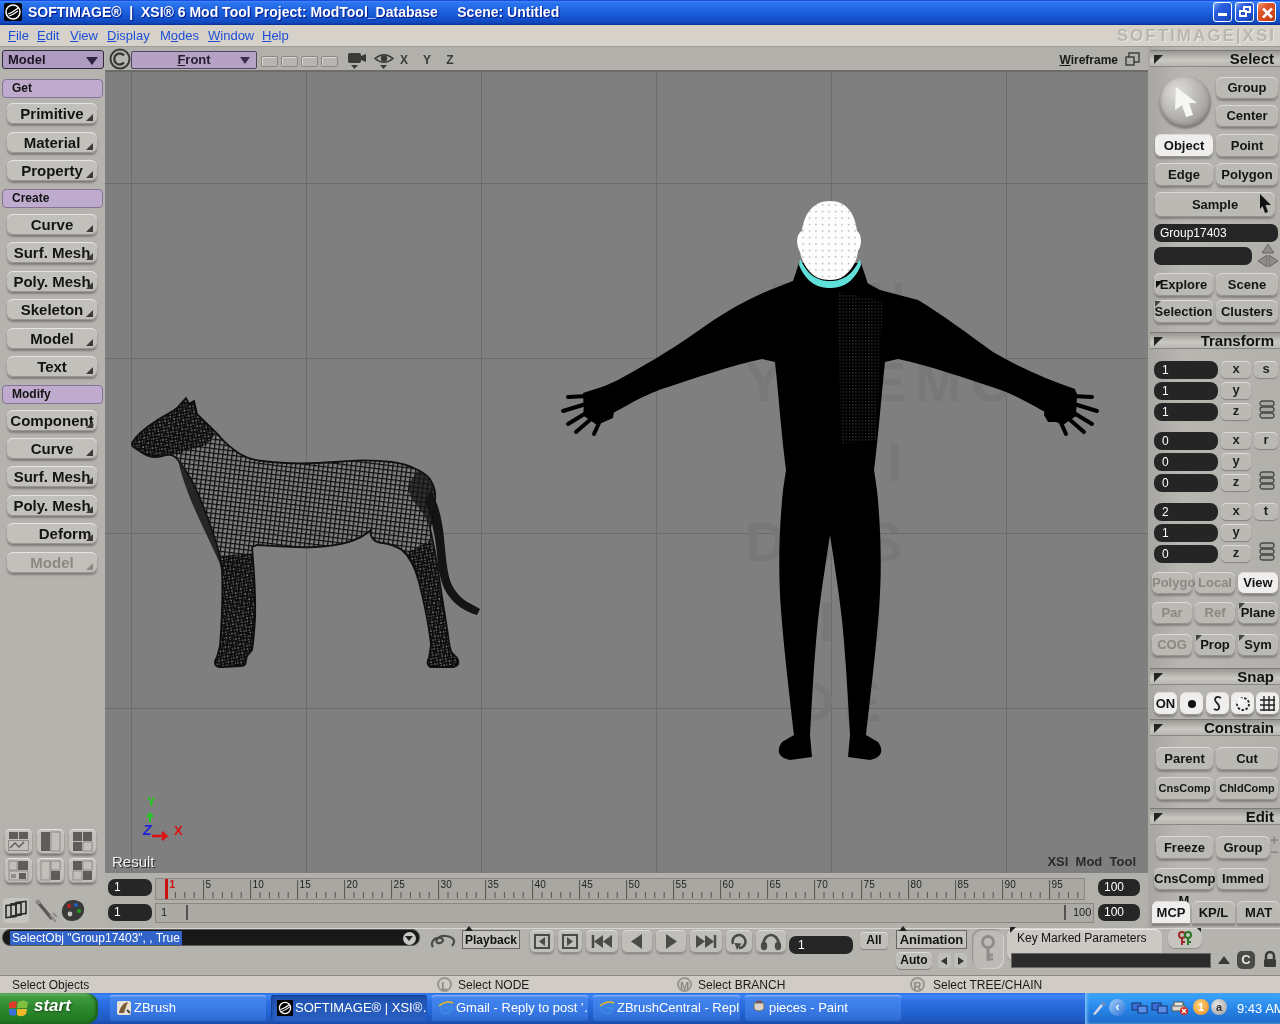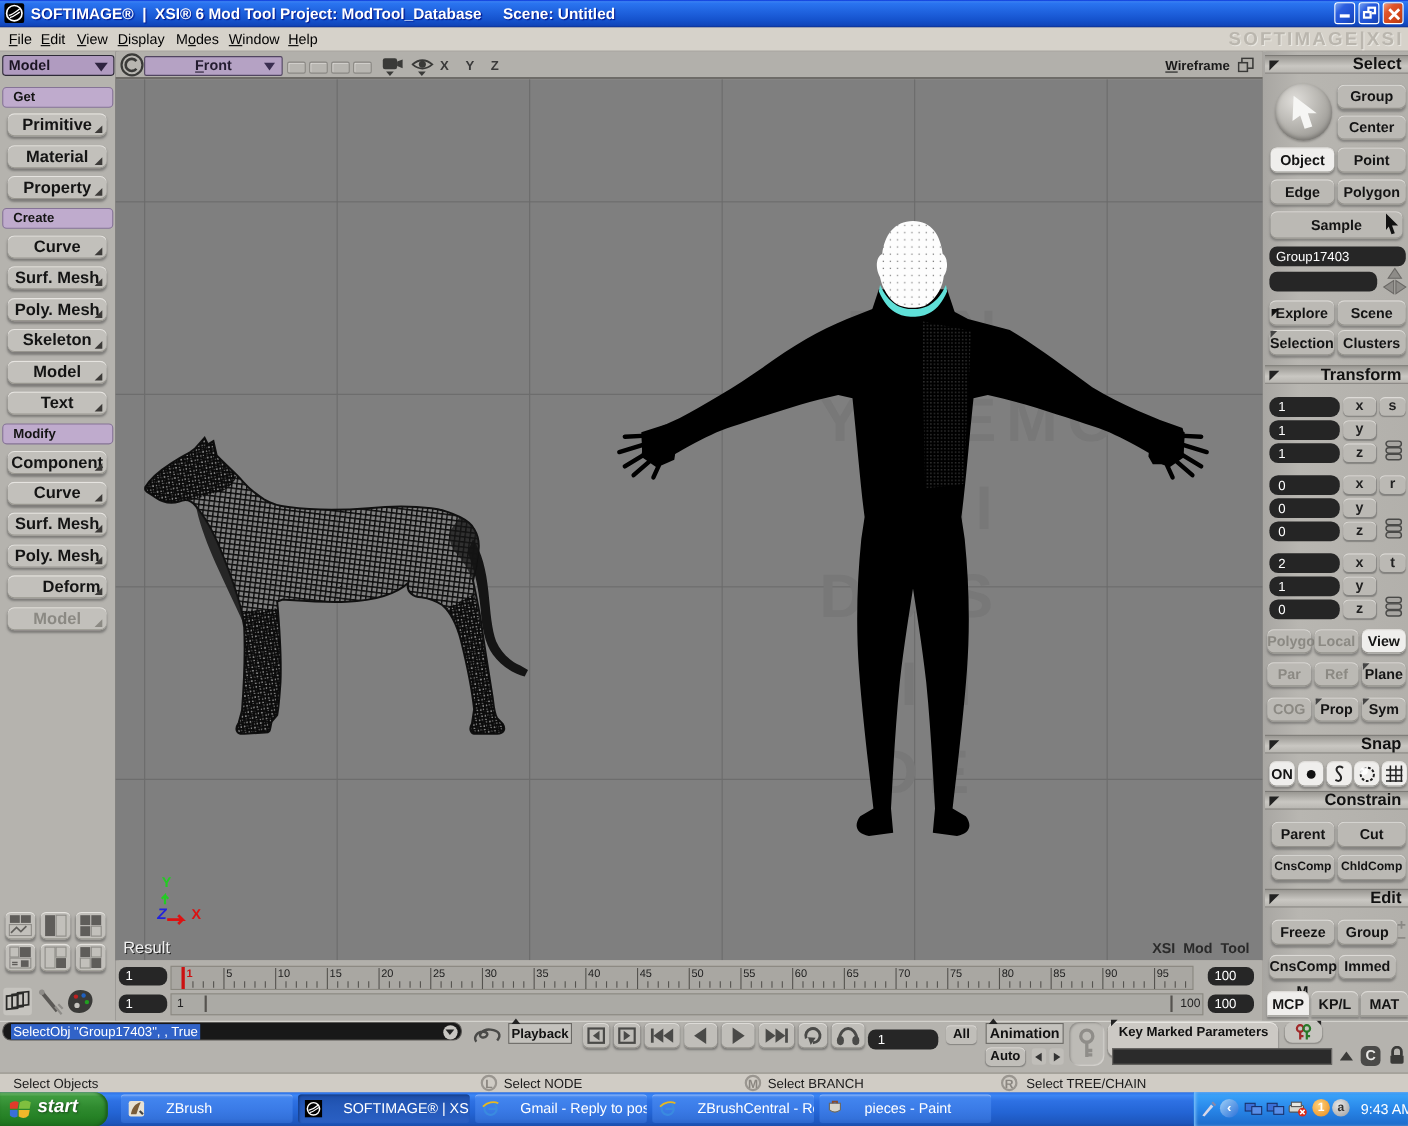--- a/index.html
+++ b/index.html
@@ -14,21 +14,21 @@
 #titleicon { left:4px; top:3px; width:18px; height:18px; background:#000; border-radius:2px; }
 #titletext { left:28px; top:4px; color:#fff; font-size:14px; font-weight:bold; text-shadow:1px 1px 1px #001388; white-space:nowrap; }
 .winbtn { top:2px; width:19px; height:20px; border-radius:3px; border:1px solid #fff; }
 #btnmin { left:1213px; background:linear-gradient(135deg,#7ba4ef 0%,#2c5fe0 30%,#1d4fd0 70%,#1741a8 100%); }
 #btnmax { left:1235px; background:linear-gradient(135deg,#7ba4ef 0%,#2c5fe0 30%,#1d4fd0 70%,#1741a8 100%); }
 #btnclose { left:1257px; background:linear-gradient(135deg,#f0a080 0%,#e0562c 30%,#d04418 70%,#b03a10 100%); }
 .winbtn span { position:absolute; color:#fff; }
 
 
 #menubar { left:0; top:25px; width:1280px; height:22px; background:#d6d2ca; border-bottom:1px solid #9d9b96; }
-.menuitem { position:absolute; top:3px; font-size:13px; color:#000000; }
+.menuitem { position:absolute; top:3px; font-size:13px; color:#1d4ed8; }
 .menuitem u { text-decoration:underline; }
 #xsiwatermark { right:4px; top:1px; font-size:17px; font-weight:bold; color:#bab6ae; letter-spacing:2px; text-shadow:1px 1px 0 #e8e6e0; }
 
 
 #leftpanel { left:0; top:47px; width:105px; height:881px; background:#b5b3ae; }
 .lbtn { position:absolute; left:7px; width:90px; height:21px; background:#c2c0bb; border-radius:6px;
   box-shadow:0 2px 2px rgba(60,60,60,.45), inset 0 1px 0 #e6e4e0, inset 0 -1px 0 #98968f;
   font-size:15px; font-weight:bold; color:#141414; text-align:center; line-height:21px; }
 .lbtn .tri { position:absolute; right:4px; bottom:3px; width:0; height:0; border-left:7px solid transparent; border-bottom:7px solid #3c3a38; }
 .lhdr { position:absolute; left:2px; width:101px; height:19px; background:#bfabcd; border-radius:4px;
@@ -93,21 +93,21 @@
 .tpb { top:930px; height:23px; background:#c0beb9; border-radius:5px;
   box-shadow:0 1px 2px rgba(60,60,60,.5), inset 0 1px 0 #dddbd7, inset 0 -1px 0 #94928c; }
 .statC { top:1px; width:15px; height:15px; border:2px solid #9a9690; border-radius:50%;
   font-size:11px; font-weight:bold; color:#8a8680; text-align:center; line-height:14px; }
 #startbtn { left:0; top:993px; width:98px; height:31px; border-radius:0 12px 12px 0;
   background:linear-gradient(180deg,#7fc77f 0%,#3f9c3f 12%,#2f8a2f 45%,#268226 70%,#1e701e 100%);
   box-shadow:inset -2px 0 3px #1a5a1a; }
 .taskbtn { top:995px; height:26px; border-radius:3px; color:#fff; font-size:13px;
   background:linear-gradient(180deg,#6aa0f4 0%,#4285ef 12%,#3a7ae6 55%,#3371da 85%,#2c66cc 100%);
   box-shadow:inset 0 1px 0 #8ab4f8; overflow:hidden; white-space:nowrap; }
-.taskbtn span { position:absolute; left:41px; top:5px; }
+.taskbtn span { position:absolute; left:24px; top:5px; }
 .taskbtn .tbi { position:absolute; left:6px; top:5px; }
 .taskbtn.pressed { background:linear-gradient(180deg,#1d4faa 0%,#2458b8 40%,#2a60c4 100%); box-shadow:inset 1px 1px 2px #123a80; }
 #tray { left:1085px; top:993px; width:195px; height:31px;
   background:linear-gradient(180deg,#2c8ef0 0%,#38a0f8 10%,#2886e8 50%,#1e6fd0 90%,#1a62bc 100%);
   box-shadow:inset 2px 0 3px #7fc0f8; }
 </style>
 </head>
 <body>
 
 <div class="abs" id="titlebar"></div>
@@ -538,21 +538,21 @@
   </div>
 <div class="abs" style="left:954px; top:953px; width:13px; height:15px; background:#c0beb9; border-radius:3px;">
     <span style="position:absolute;left:4px;top:4px;width:0;height:0;border-top:4px solid transparent;border-bottom:4px solid transparent;border-left:6px solid #333;"></span>
   </div>
 <div class="abs" style="left:972px; top:929px; width:32px; height:40px; background:#bdbbb6; border-radius:9px; box-shadow:inset 1px 1px 2px #8e8c88, inset -1px -1px 1px #d8d6d2;">
   <svg width="32" height="40" viewBox="0 0 32 40">
       <circle cx="16" cy="13" r="5.5" fill="none" stroke="#8f8d89" stroke-width="3"></circle>
       <path d="M16 18 L16 32 M16 26 L21 26 M16 30 L21 30" stroke="#8f8d89" stroke-width="3" fill="none"></path>
     </svg>
 </div>
-<div class="abs" style="left:1007px; top:929px; width:155px; height:32px; background:#ccc9c4; border-radius:8px; box-shadow:inset 0 1px 0 #e8e6e2, 0 1px 1px #8e8c88; font-size:12px; font-weight:bold; color:#111; padding-left:10px; line-height:18px; white-space:nowrap;">Key Marked Parameters</div>
+<div class="abs" style="left:1007px; top:929px; width:155px; height:32px; background:#ccc9c4; border-radius:8px; box-shadow:inset 0 1px 0 #e8e6e2, 0 1px 1px #8e8c88; font-size:12px; font-weight:normal; color:#111; padding-left:10px; line-height:18px; white-space:nowrap;">Key Marked Parameters</div>
 <div class="abs" style="left:1010px; top:927px; width:0; height:0; border-top:6px solid #222; border-right:6px solid transparent;"></div>
 <div class="abs" style="left:1168px; top:929px; width:34px; height:19px; background:#c6c4bf; border-radius:7px; box-shadow:0 1px 1px #8e8c88;">
   <svg width="34" height="19" viewBox="0 0 34 19">
       <circle cx="14" cy="6" r="3" fill="none" stroke="#a02828" stroke-width="2"></circle>
       <path d="M14 8 L14 16 M14 13 L17 13" stroke="#a02828" stroke-width="2"></path>
       <circle cx="20" cy="6" r="3" fill="none" stroke="#287828" stroke-width="2"></circle>
       <path d="M20 8 L20 16 M20 13 L23 13" stroke="#287828" stroke-width="2"></path>
     </svg>
 </div>
 <div class="abs" style="left:1195px; top:926px; width:0; height:0; border-top:6px solid #222; border-left:6px solid transparent;"></div>

